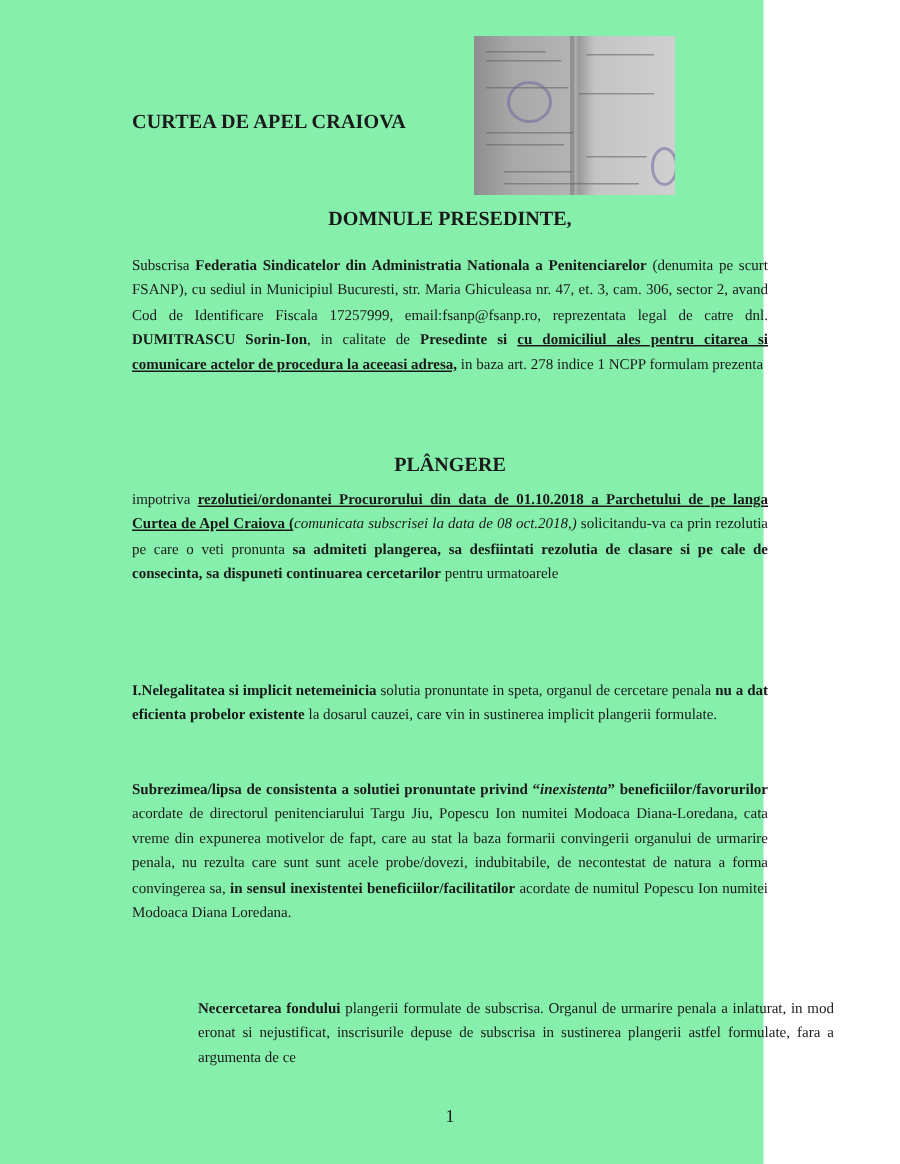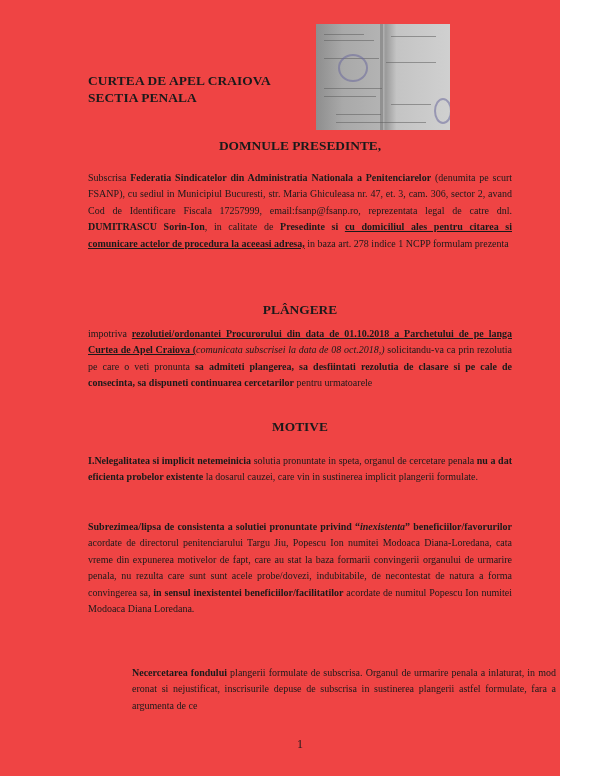--- a/index.html
+++ b/index.html
@@ -1,18 +1,18 @@
 <!DOCTYPE html>
 <html><head>
 <meta charset="utf-8">
 <style>
   html, body { margin:0; padding:0; background:#ffffff; }
   body { width:600px; height:776px; position:relative; overflow:hidden;
          font-family:"Liberation Serif", "DejaVu Serif", serif; color:#1a1a1a; }
-  .page { position:absolute; left:0; top:0; width:560px; height:776px; background:#ef4444; }
+  .page { position:absolute; left:0; top:0; width:509px; height:776px; background:#86efac; }
   .photo { position:absolute; left:316px; top:24px; width:134px; height:106px;
            background:linear-gradient(90deg,#8e8e8e 0%,#a9a9a9 20%,#b4b4b4 50%,#9a9a9a 52%,#c4c4c4 60%,#d0d0d0 100%);
            overflow:hidden; }
   .photo .crease { position:absolute; left:64px; top:0; width:3px; height:106px; background:#7a7a7a; opacity:.6; }
   .photo .line { position:absolute; height:1px; background:#5e5e5e; opacity:.55; }
   .photo .stamp { position:absolute; border-radius:50%; border:2px solid #6b6a9c; opacity:.55; }
   .court { position:absolute; left:88px; top:73px; font-size:13.4px; font-weight:bold; line-height:16.5px; letter-spacing:0.1px; }
   .title { position:absolute; left:0; width:600px; text-align:center; font-weight:bold; font-size:13.4px; }
   .para { position:absolute; left:88px; width:424px; font-size:10px; line-height:16.4px; text-align:justify; }
   .para b { font-weight:bold; }
@@ -35,36 +35,34 @@
     <div class="line" style="left:8px;top:72px;width:52px;"></div>
     <div class="line" style="left:20px;top:90px;width:45px;"></div>
     <div class="line" style="left:20px;top:98px;width:90px;"></div>
     <div class="line" style="left:75px;top:80px;width:40px;"></div>
     <div class="stamp" style="left:22px;top:30px;width:26px;height:24px;"></div>
     <div class="stamp" style="left:118px;top:74px;width:14px;height:22px;"></div>
   </div>
 
   <div class="court">
     <div>CURTEA DE APEL CRAIOVA</div>
-    <div>SECTIA PENALA</div>
   </div>
 
   <div class="title" style="top:138px;">DOMNULE   PRESEDINTE,</div>
 
   <div class="para" style="top:170px;">
     <span>Subscrisa </span><b>Federatia Sindicatelor din Administratia Nationala a Penitenciarelor</b><span> (denumita pe scurt FSANP), cu sediul in Municipiul Bucuresti, str. Maria Ghiculeasa nr. 47, et. 3, cam. 306, sector 2, avand Cod de Identificare Fiscala 17257999, email:fsanp@fsanp.ro, reprezentata legal de catre dnl. </span><b>DUMITRASCU Sorin-Ion</b><span>, in calitate de </span><b>Presedinte si </b><b class="u">cu domiciliul ales pentru citarea si comunicare actelor de procedura la aceeasi adresa,</b><span> in baza art. 278 indice 1 NCPP formulam prezenta</span>
   </div>
 
   <div class="title" style="top:302px;">PLÂNGERE</div>
 
   <div class="para" style="top:326px;">
     <span>impotriva </span><b class="u">rezolutiei/ordonantei Procurorului din data de 01.10.2018 a Parchetului de pe langa Curtea de Apel Craiova (</b><i>comunicata subscrisei la data de 08 oct.2018,)</i><span> solicitandu-va ca prin rezolutia pe care o veti pronunta </span><b>sa admiteti plangerea, sa desfiintati rezolutia de clasare si pe cale de consecinta, sa dispuneti continuarea cercetarilor</b><span> pentru urmatoarele</span>
   </div>
 
-  <div class="title" style="top:419px;">MOTIVE</div>
 
   <div class="para" style="top:453px;">
     <b>I.Nelegalitatea si implicit netemeinicia</b><span> solutia pronuntate in speta, organul de cercetare penala </span><b>nu a dat eficienta probelor existente</b><span> la dosarul cauzei, care vin in sustinerea implicit plangerii formulate.</span>
   </div>
 
   <div class="para" style="top:519px;">
     <b>Subrezimea/lipsa de consistenta a solutiei pronuntate  privind “</b><b><i>inexistenta</i></b><b>” beneficiilor/favorurilor</b><span> acordate de directorul penitenciarului Targu Jiu, Popescu Ion numitei Modoaca Diana-Loredana, cata vreme din expunerea motivelor de fapt, care au stat la baza formarii convingerii organului de urmarire penala, nu rezulta care sunt sunt acele probe/dovezi, indubitabile, de necontestat de natura a forma convingerea sa, </span><b>in sensul inexistentei beneficiilor/facilitatilor</b><span> acordate de numitul Popescu Ion numitei Modoaca  Diana Loredana.</span>
   </div>
 
   <div class="para" style="top:665px;margin-left:44px;">

